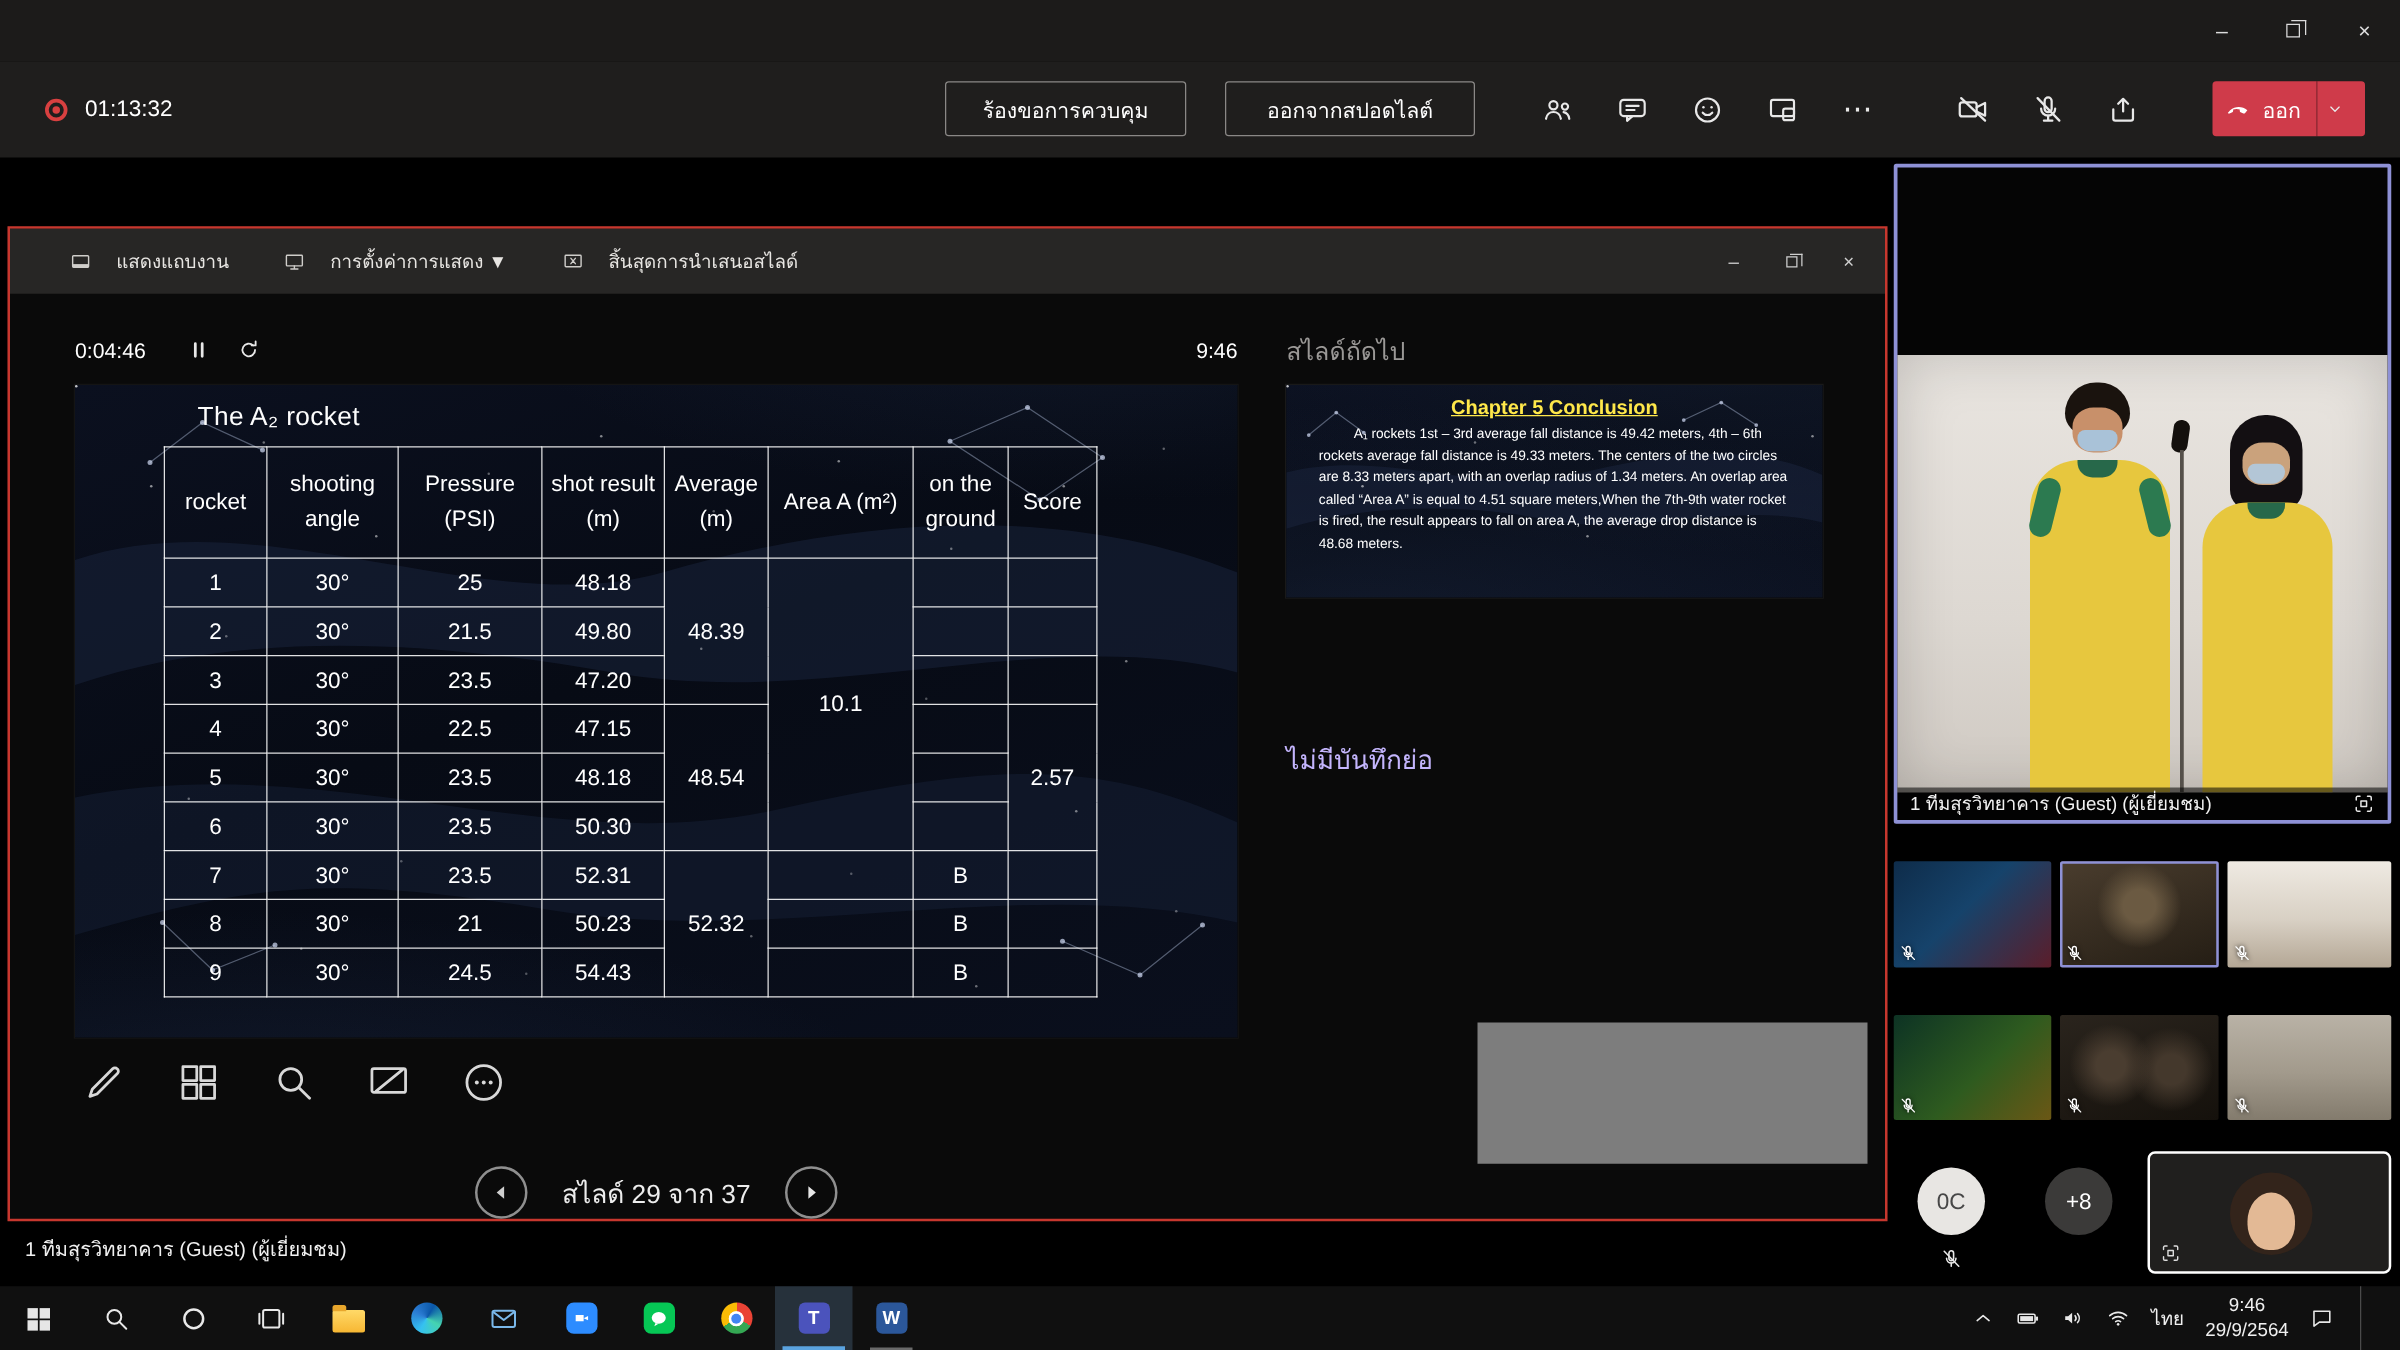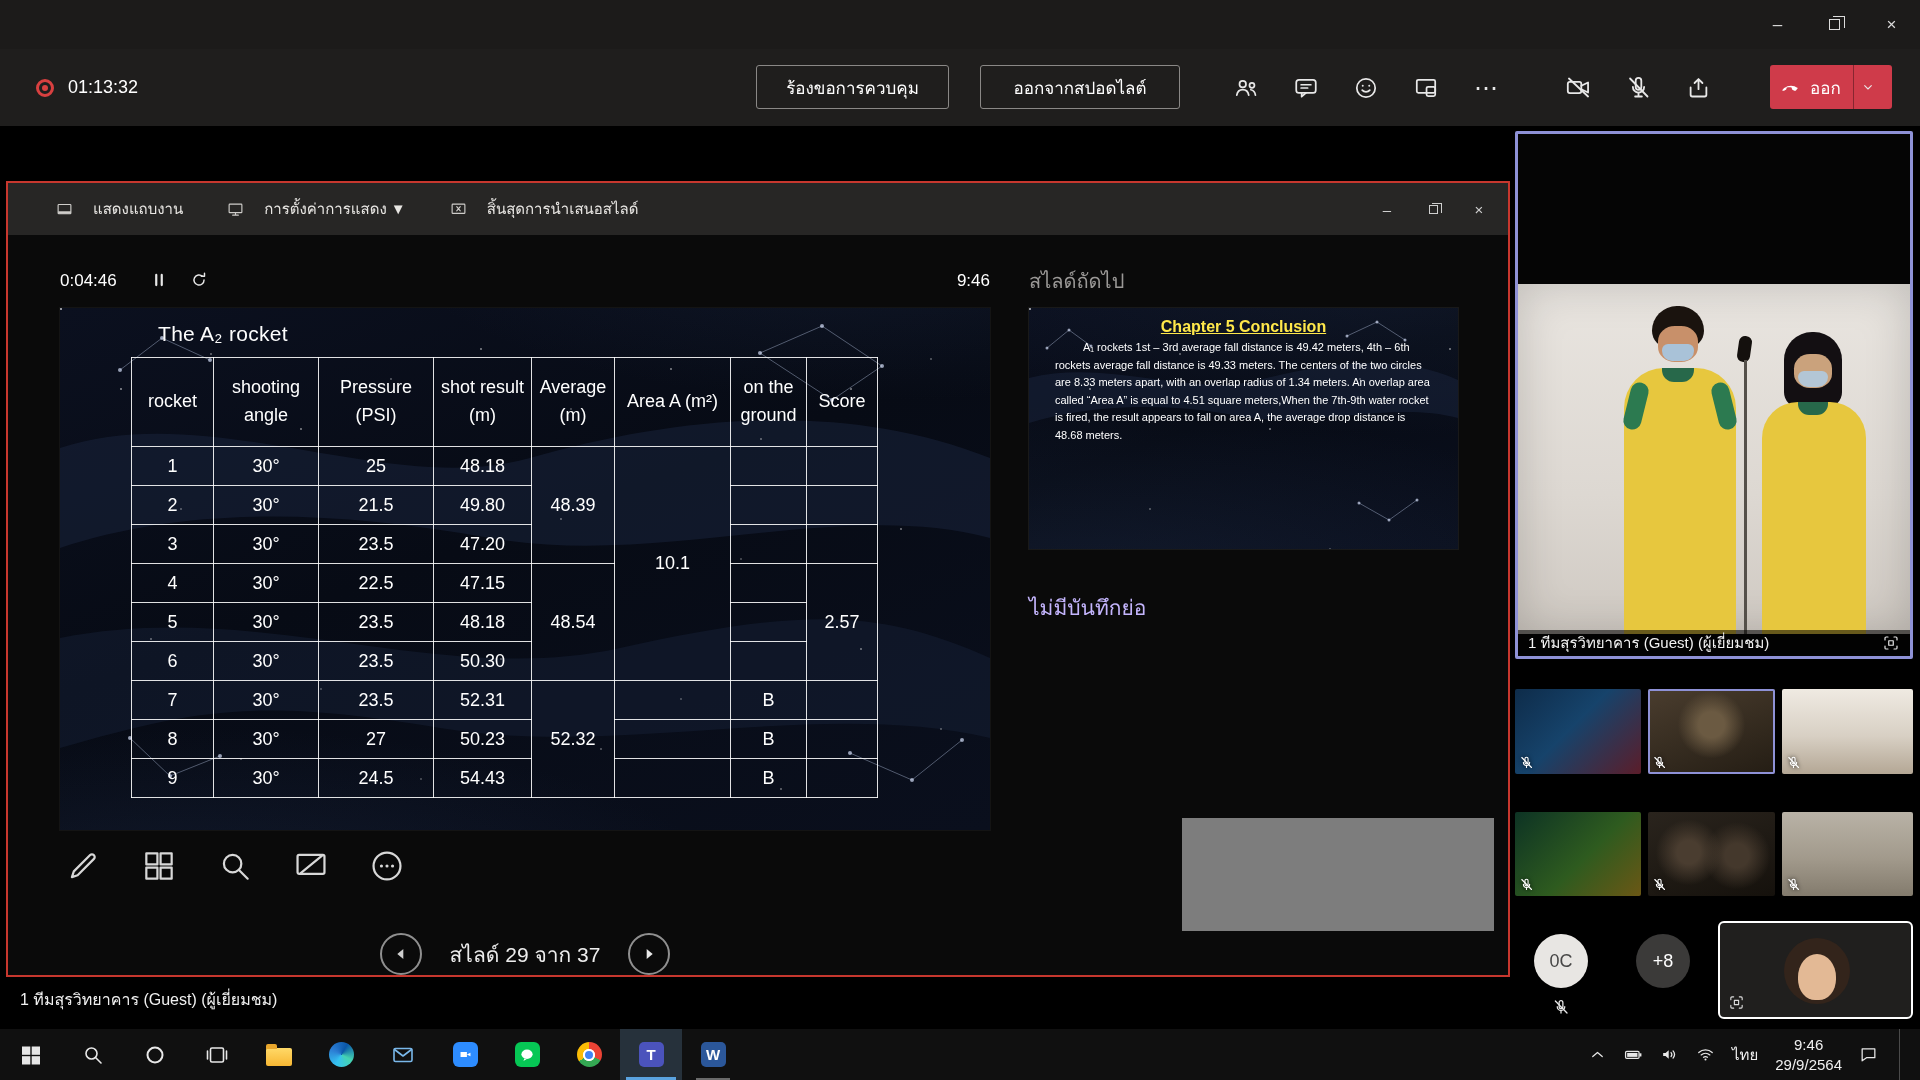--- a/index.html
+++ b/index.html
@@ -76,21 +76,21 @@
 
   .show-tools{position:absolute;left:52px;top:660px;display:flex;gap:30px;align-items:center}
   .tool-ic{width:46px;height:46px;color:#d8d8d8;display:flex;align-items:center;justify-content:center}
   .tool-ic svg{width:38px;height:38px;stroke:currentColor;fill:none;stroke-width:1.4;stroke-linecap:round;stroke-linejoin:round}
 
   .show-nav{position:absolute;left:52px;top:750px;width:930px;display:flex;align-items:center;justify-content:center;gap:28px}
   .nav-circle{width:42px;height:42px;border-radius:50%;border:2px solid #8f8f8f;display:flex;align-items:center;justify-content:center}
   .nav-label{font-size:21px;color:#ededed}
 
   .next-heading{position:absolute;left:1021px;top:82px;font-size:20px;color:#9a9896}
-  .next-preview{left:1021px;top:125px;width:429px;height:241px;box-shadow:0 0 0 1px #191919}
+  .next-preview{left:1021px;top:125px;width:429px;height:170px;box-shadow:0 0 0 1px #191919}
   .np-title{position:relative;margin-top:10px;text-align:center;font-size:16px;font-weight:bold;color:var(--next-title-yellow,#ffe84a);text-decoration:underline}
   .np-p1{position:relative;margin:9px 26px 0;font-size:11px;font-weight:bold;line-height:1.6}
   .np-p2{position:relative;margin:3px 26px 0;font-size:11px;line-height:1.6;text-indent:28px}
   .no-notes{position:absolute;left:1021px;top:408px;font-size:21px;color:#c4b5fd}
 
   .gray-overlay{position:absolute;left:1182px;top:818px;width:312px;height:113px;background:#7d7d7d}
   .stage-banner{position:absolute;left:0;top:982px;width:1510px;height:35px;background:#000;display:flex;align-items:center;padding-left:20px;font-size:16px;color:#f0f0f0}
 
   
   .sidebar{position:absolute;left:1515px;top:131px;width:398px;height:898px}
@@ -152,21 +152,21 @@
   .folder::before{content:"";position:absolute;left:0;top:-4px;width:11px;height:5px;background:#e8a62c;border-radius:2px 2px 0 0}
   .edge-ic{width:25px;height:25px;border-radius:50%;background:conic-gradient(from 210deg,#35c1f1,#2b7cd3,#0a57a8,#45d3b0,#35c1f1)}
   .blueapp{width:25px;height:25px;border-radius:6px;background:#2d8cff;display:flex;align-items:center;justify-content:center}
   .lineapp{width:25px;height:25px;border-radius:6px;background:var(--line-green,#06c755);display:flex;align-items:center;justify-content:center}
   .chrome-ic{position:relative;width:25px;height:25px;border-radius:50%;background:conic-gradient(#ea4335 0 33%,#34a853 33% 66%,#fbbc05 66% 100%)}
   .chrome-ic::after{content:"";position:absolute;left:6.5px;top:6.5px;width:12px;height:12px;border-radius:50%;background:#fff;box-shadow:inset 0 0 0 2.5px #fff}
   .chrome-ic::before{content:"";position:absolute;left:8.5px;top:8.5px;width:8px;height:8px;border-radius:50%;background:#4285f4;z-index:1}
   .sq-ic{width:25px;height:25px;border-radius:5px;display:flex;align-items:center;justify-content:center;color:#fff;font-size:15px;font-weight:bold}
   .teams-sq{background:var(--teams-purple,#4b53bc)}
   .word-sq{background:var(--word-blue,#2b579a)}
-  .tray{position:absolute;right:0;top:0;height:51px;display:flex;align-items:center;gap:17px;padding-right:16px}
+  .tray{position:absolute;right:0;top:0;height:51px;display:flex;align-items:center;gap:17px;padding-right:27px}
   .tray .ic svg{width:19px;height:19px}
   .tray-lang{font-size:15px;color:#f0f0f0}
   .tray-clock{font-size:15px;color:#f0f0f0;text-align:center;line-height:1.3}
   .desk-sliver{width:5px;height:51px;border-left:1px solid #4a4a4a;margin-left:4px}
 </style>
 </head>
 <body>
 
 <header class="titlebar">
   <div class="win-controls">
@@ -415,21 +415,21 @@
             <td>23.5</td>
             <td>52.31</td>
             <td rowspan="3">52.32</td>
             <td></td>
             <td>B</td>
             <td></td>
           </tr>
           <tr>
             <td>8</td>
             <td>30°</td>
-            <td>27</td>
+            <td>21</td>
             <td>50.23</td>
             <td></td>
             <td>B</td>
             <td></td>
           </tr>
           <tr>
             <td>9</td>
             <td>30°</td>
             <td>24.5</td>
             <td>54.43</td>

